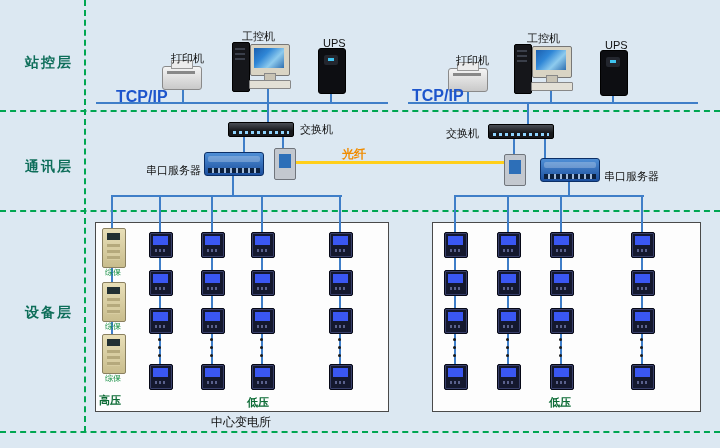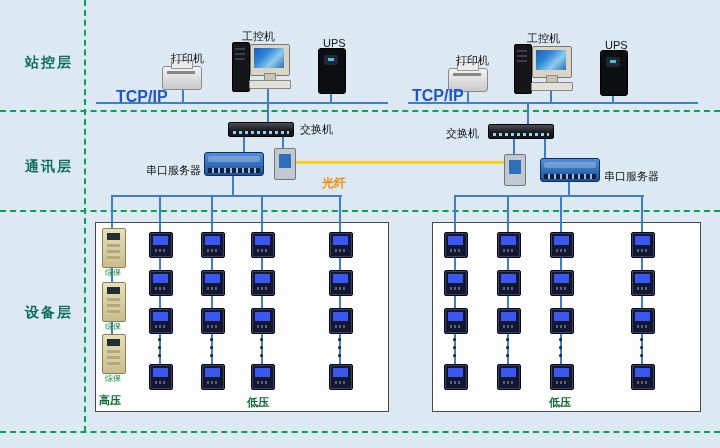--- a/index.html
+++ b/index.html
@@ -128,33 +128,34 @@
   <div class="dev-label" style="left:146px;top:163px;">串口服务器</div>
   <div class="converter" style="left:274px;top:148px;"></div>
 
   <div class="switch" style="left:488px;top:124px;"></div>
   <div class="dev-label" style="left:446px;top:126px;">交换机</div>
   <div class="converter" style="left:504px;top:154px;"></div>
   <div class="serial" style="left:540px;top:158px;"></div>
   <div class="dev-label" style="left:604px;top:169px;">串口服务器</div>
 
   <div class="fiber" style="left:296px;top:161px;width:208px;height:3px;"></div>
-  <div class="fiber-label" style="left:322px;top:146px;margin-top:29px;">光纤</div>
+  <div class="fiber-label" style="left:342px;top:146px;">光纤</div>
 
   <div class="cabinet" style="left:102px;top:228px;"></div>
   <div class="cab-label" style="left:101px;top:267px;">综保</div>
   <div class="cabinet" style="left:102px;top:282px;"></div>
   <div class="cab-label" style="left:101px;top:321px;">综保</div>
   <div class="cabinet" style="left:102px;top:334px;"></div>
   <div class="cab-label" style="left:101px;top:373px;">综保</div>
 
   <div class="hv-label" style="left:99px;top:393px;">高压</div>
   <div class="lv-label" style="left:247px;top:395px;">低压</div>
   <div class="lv-label" style="left:549px;top:395px;">低压</div>
 
+  <div class="caption" style="left:95px;width:292px;top:414px;">中心变电所</div>
 <div class="wire" style="left: 96px; top: 102px; width: 292px; height: 2px;"></div>
     <div class="wire" style="left: 408px; top: 102px; width: 290px; height: 2px;"></div>
     <div class="wire" style="left: 182px; top: 88px; width: 2px; height: 14px;"></div>
     <div class="wire" style="left: 267px; top: 86px; width: 2px; height: 16px;"></div>
     <div class="wire" style="left: 330px; top: 92px; width: 2px; height: 10px;"></div>
     <div class="wire" style="left: 467px; top: 90px; width: 2px; height: 12px;"></div>
     <div class="wire" style="left: 550px; top: 89px; width: 2px; height: 13px;"></div>
     <div class="wire" style="left: 612px; top: 94px; width: 2px; height: 8px;"></div>
     <div class="wire" style="left: 267px; top: 104px; width: 2px; height: 18px;"></div>
     <div class="wire" style="left: 527px; top: 104px; width: 2px; height: 20px;"></div>

